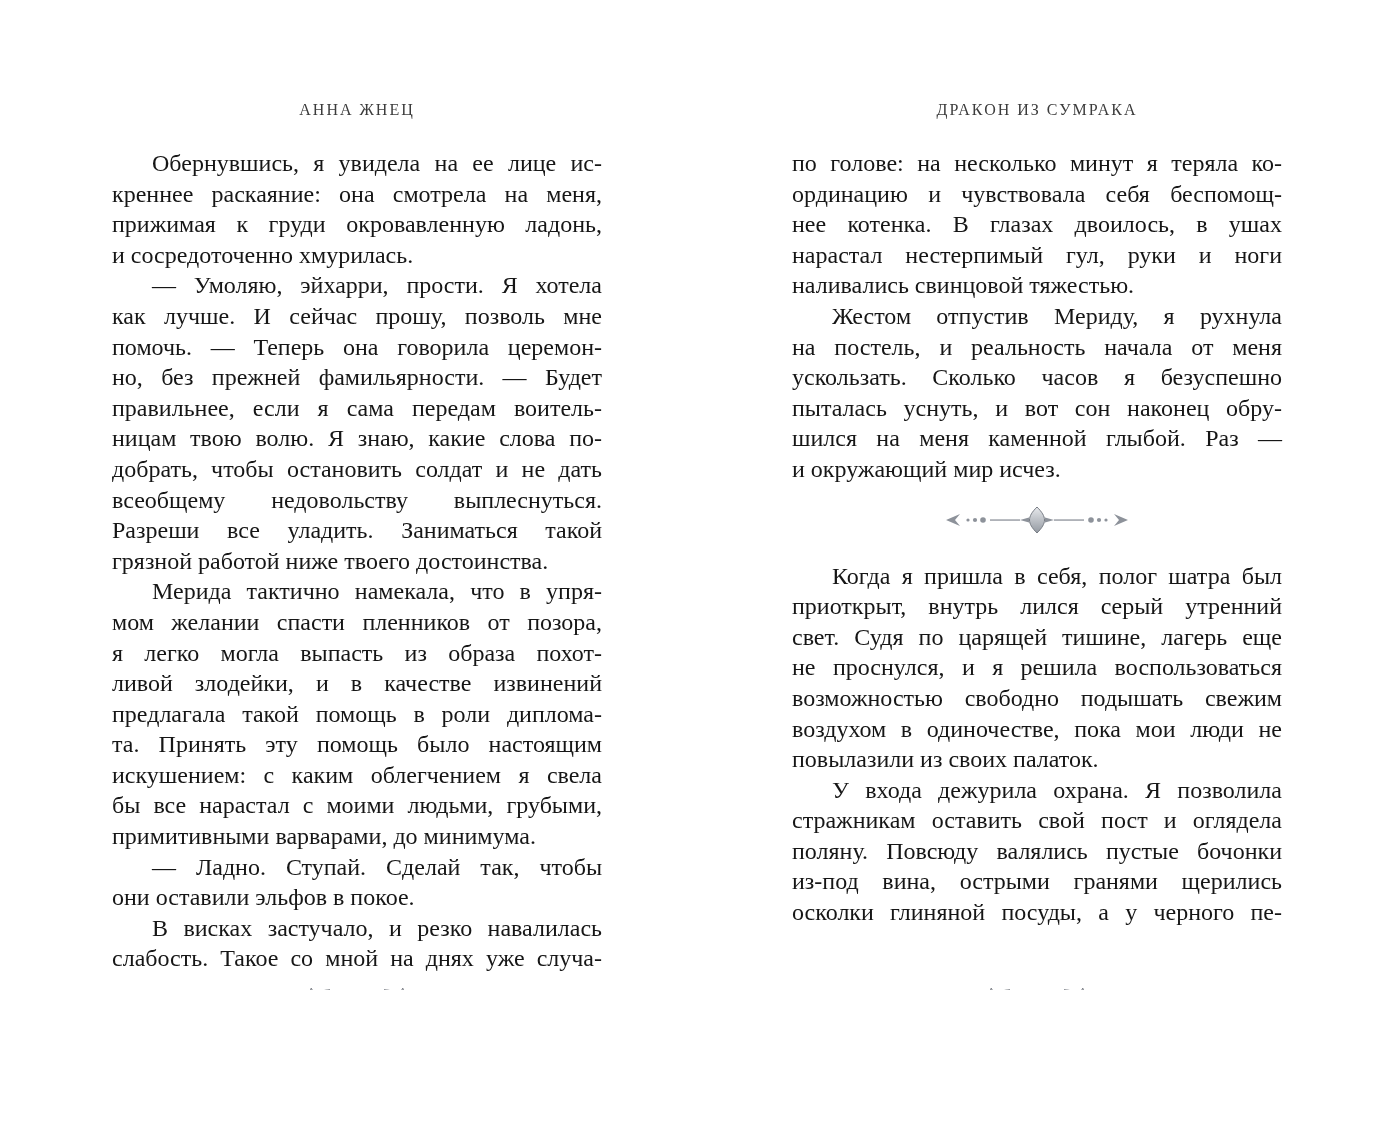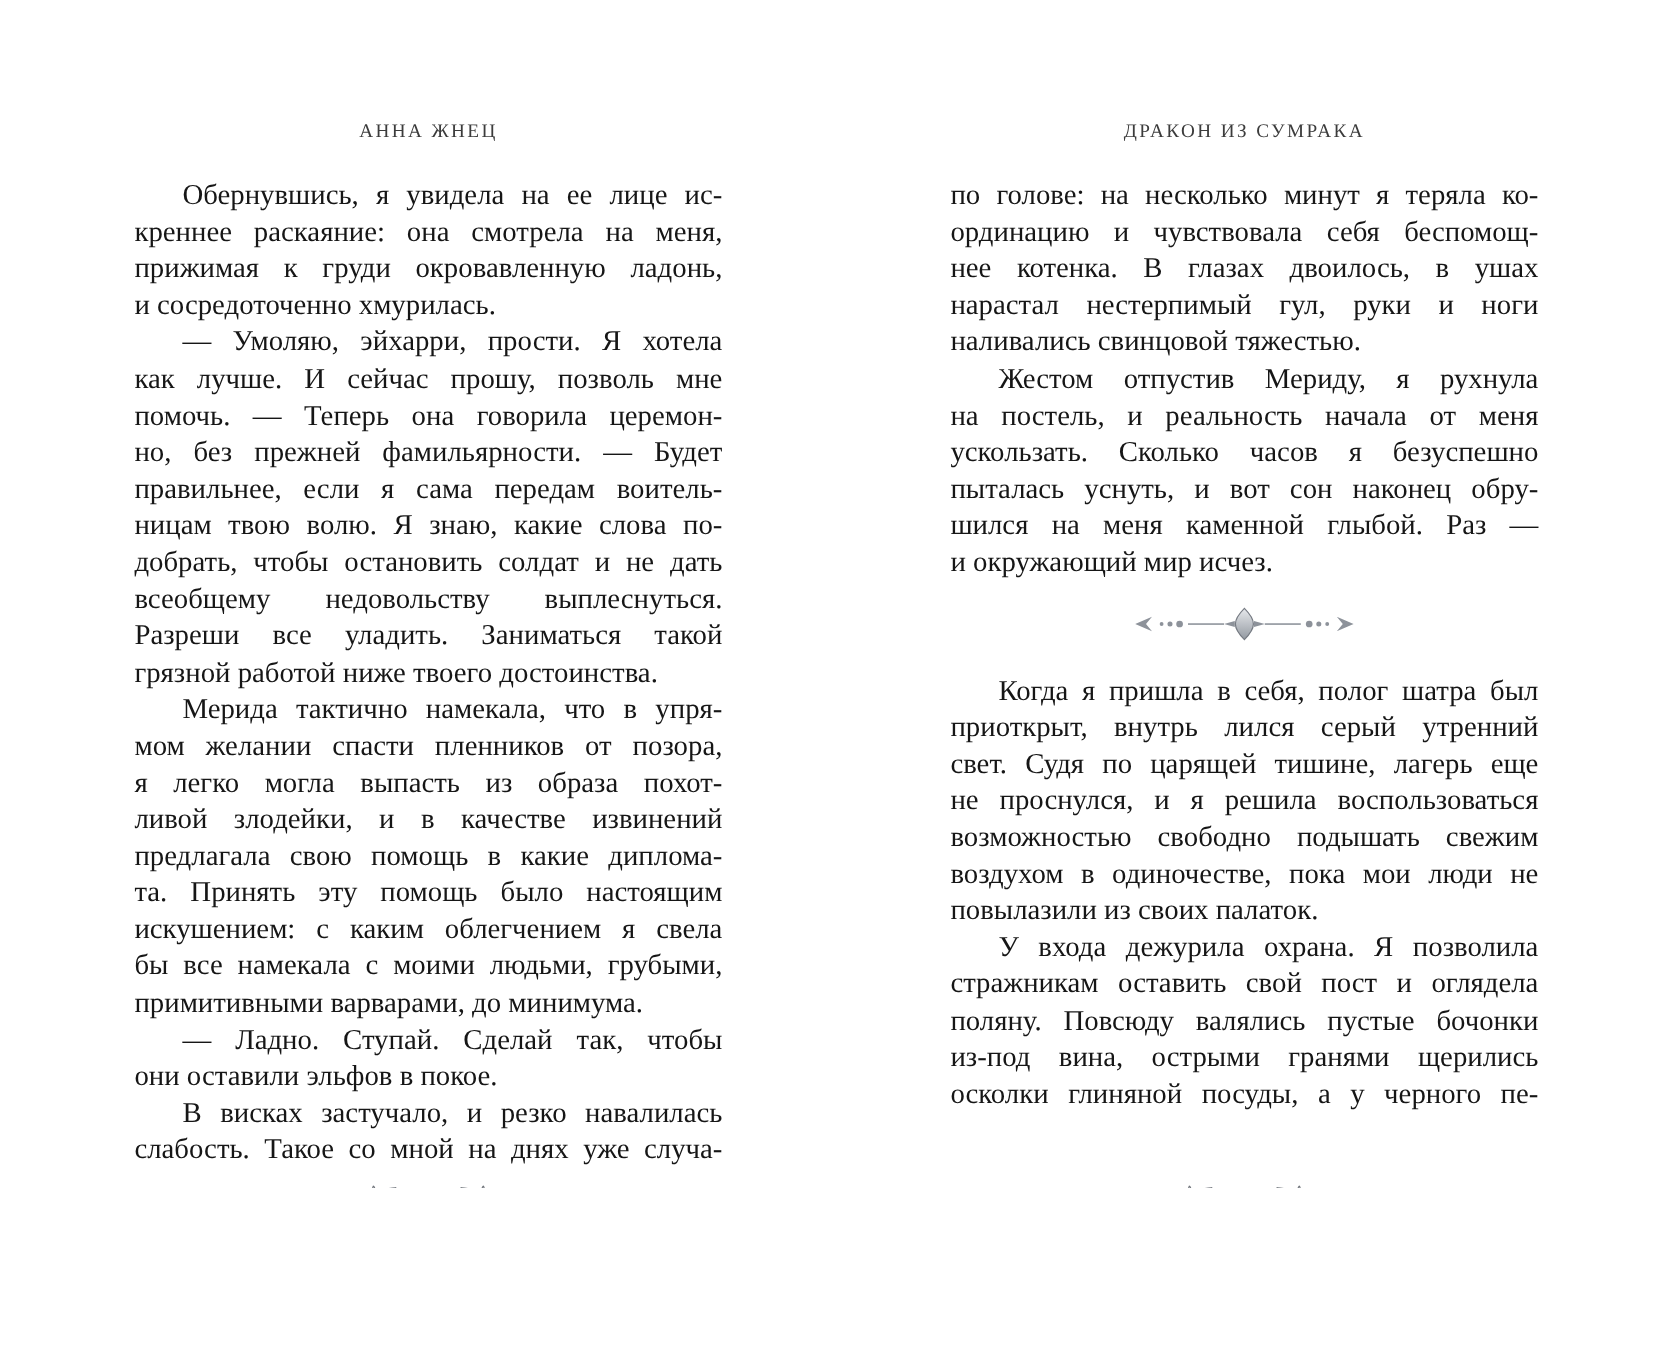--- a/index.html
+++ b/index.html
@@ -100,24 +100,24 @@
           <span class="line">добрать, чтобы остановить солдат и не дать</span>
           <span class="line">всеобщему недовольству выплеснуться.</span>
           <span class="line">Разреши все уладить. Заниматься такой</span>
           <span class="line last">грязной работой ниже твоего достоинства.</span>
         </div>
         <div class="para">
           <span class="line indent">Мерида тактично намекала, что в упря-</span>
           <span class="line">мом желании спасти пленников от позора,</span>
           <span class="line">я легко могла выпасть из образа похот-</span>
           <span class="line">ливой злодейки, и в качестве извинений</span>
-          <span class="line">предлагала свою помощь в какие диплома-</span>
+          <span class="line">предлагала такой помощь в роли диплома-</span>
           <span class="line">та. Принять эту помощь было настоящим</span>
           <span class="line">искушением: с каким облегчением я свела</span>
-          <span class="line">бы все намекала с моими людьми, грубыми,</span>
+          <span class="line">бы все нарастал с моими людьми, грубыми,</span>
           <span class="line last">примитивными варварами, до минимума.</span>
         </div>
         <div class="para">
           <span class="line indent">— Ладно. Ступай. Сделай так, чтобы</span>
           <span class="line last">они оставили эльфов в покое.</span>
         </div>
         <div class="para">
           <span class="line indent">В висках застучало, и резко навалилась</span>
           <span class="line">слабость. Такое со мной на днях уже случа-</span>
         </div>

